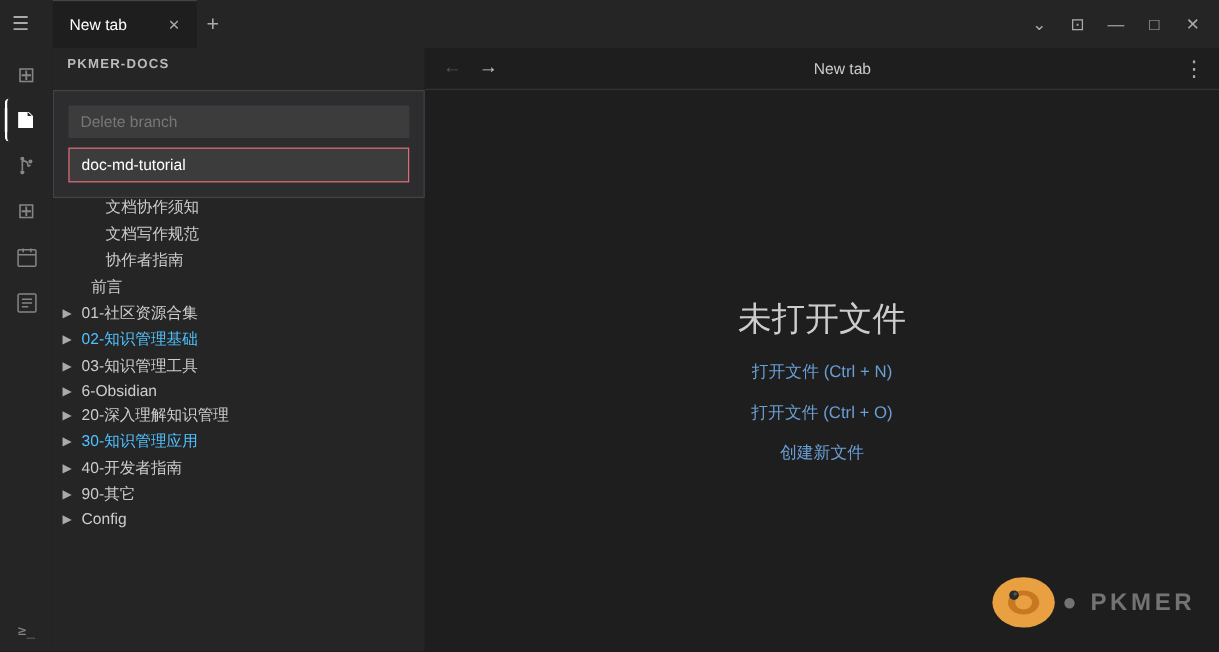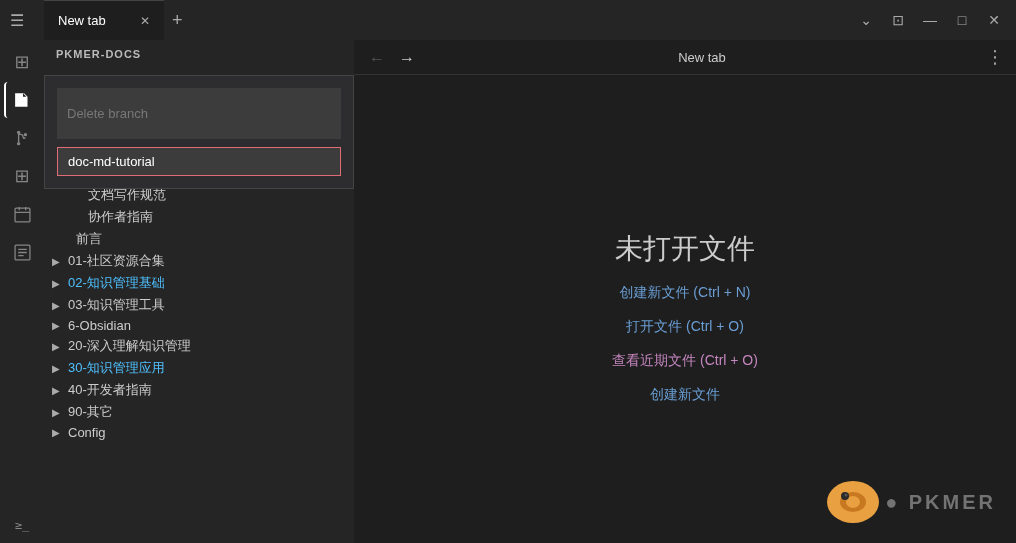--- a/index.html
+++ b/index.html
@@ -210,21 +210,21 @@
       border: 1px solid #444;
       z-index: 100;
       padding: 12px;
     }
     .delete-branch-input {
       width: 100%;
       background: #3c3c3c;
       border: none;
       color: #5eead4;
       font-size: 13px;
-      padding: 18px 10px;
+      padding: 6px 10px;
       outline: none;
     }
     .delete-branch-input::placeholder { color: #777; }
     .delete-branch-suggestion {
       margin-top: 8px;
       background: #3c3c3c;
       border: 1.5px solid #e06c75;
       padding: 6px 10px;
       font-size: 13px;
       color: #fff;
@@ -461,23 +461,22 @@
 
   <div class="main-content" style="position:relative;">
     <div class="main-header">
       <span class="nav-btn">←</span>
       <span class="nav-btn active">→</span>
       <div class="breadcrumb-title">New tab</div>
       <span class="header-menu">⋮</span>
     </div>
     <div class="main-body">
       <div class="main-title">未打开文件</div>
-      <a class="main-link">创建新文件 (Ctrl + N)</a>
+      <a class="main-link">打开文件 (Ctrl + N)</a>
       <a class="main-link">打开文件 (Ctrl + O)</a>
-      <a class="main-link purple">查看近期文件 (Ctrl + O)</a>
       <a class="main-link">创建新文件</a>
     </div>
 
     <div class="pkmer-logo">
       <div class="pkmer-logo-circle">
         <svg width="44" height="36" viewBox="0 0 44 36">
           <ellipse cx="22" cy="18" rx="20" ry="16" fill="#e8a040"></ellipse>
           <ellipse cx="22" cy="18" rx="13" ry="10" fill="#c87820"></ellipse>
           <ellipse cx="22" cy="18" rx="7" ry="6" fill="#e8a040"></ellipse>
           <circle cx="14" cy="12" r="4" fill="#2a2a2a"></circle>

